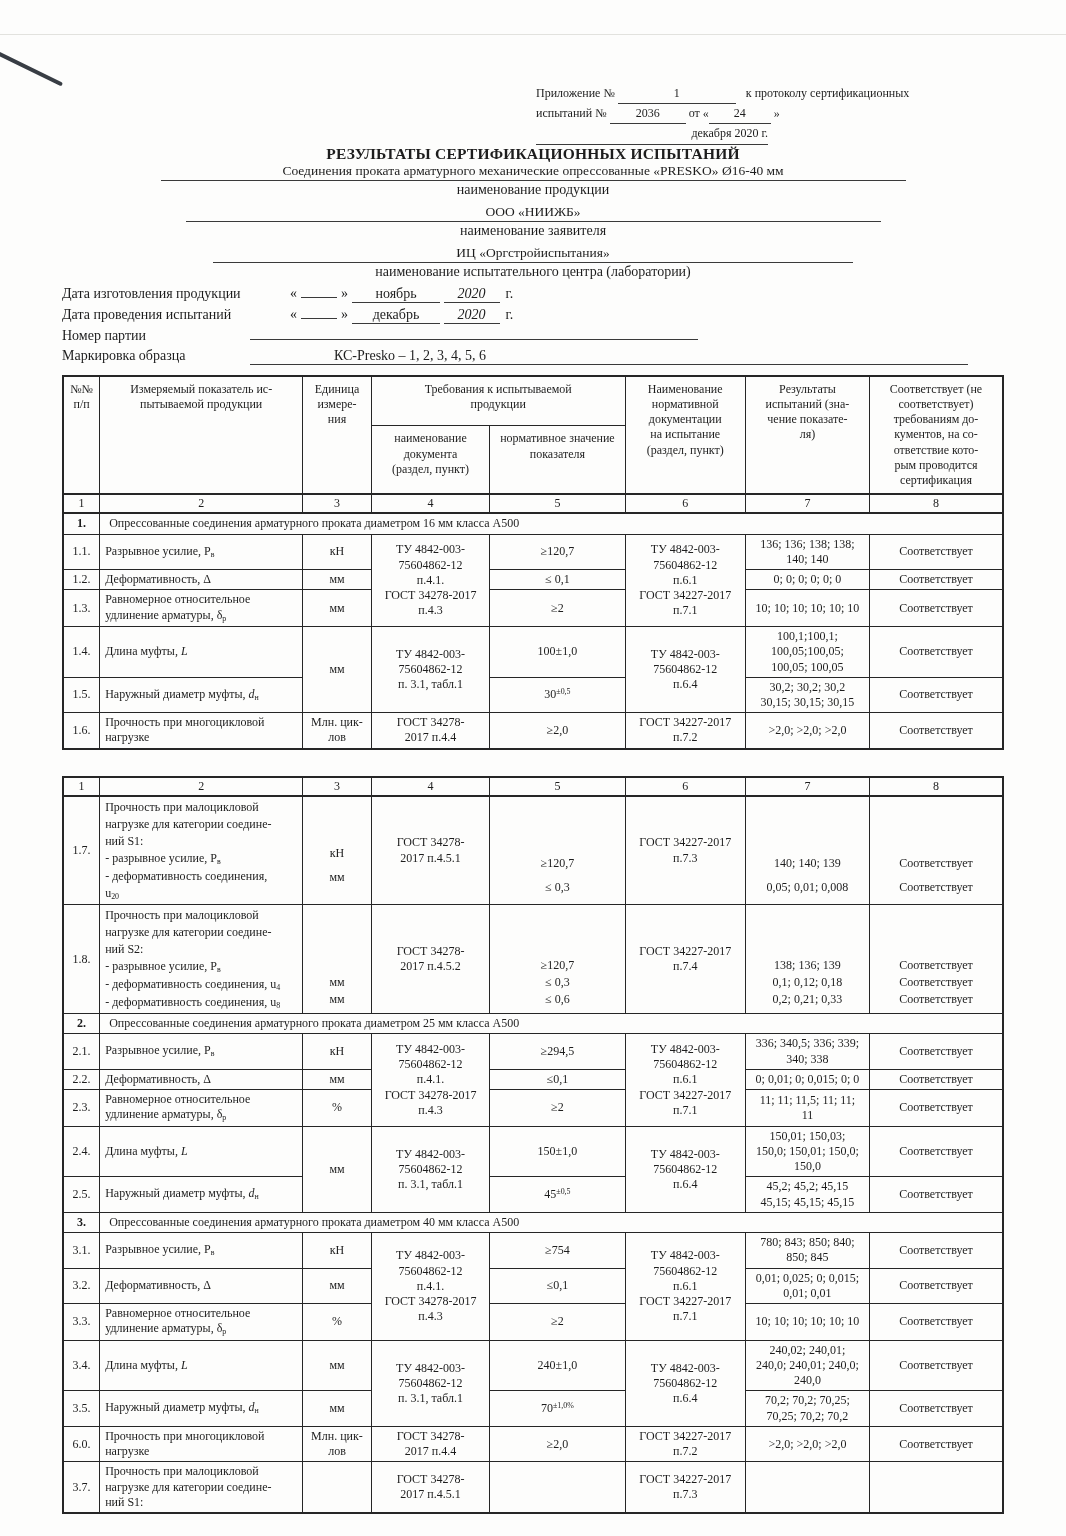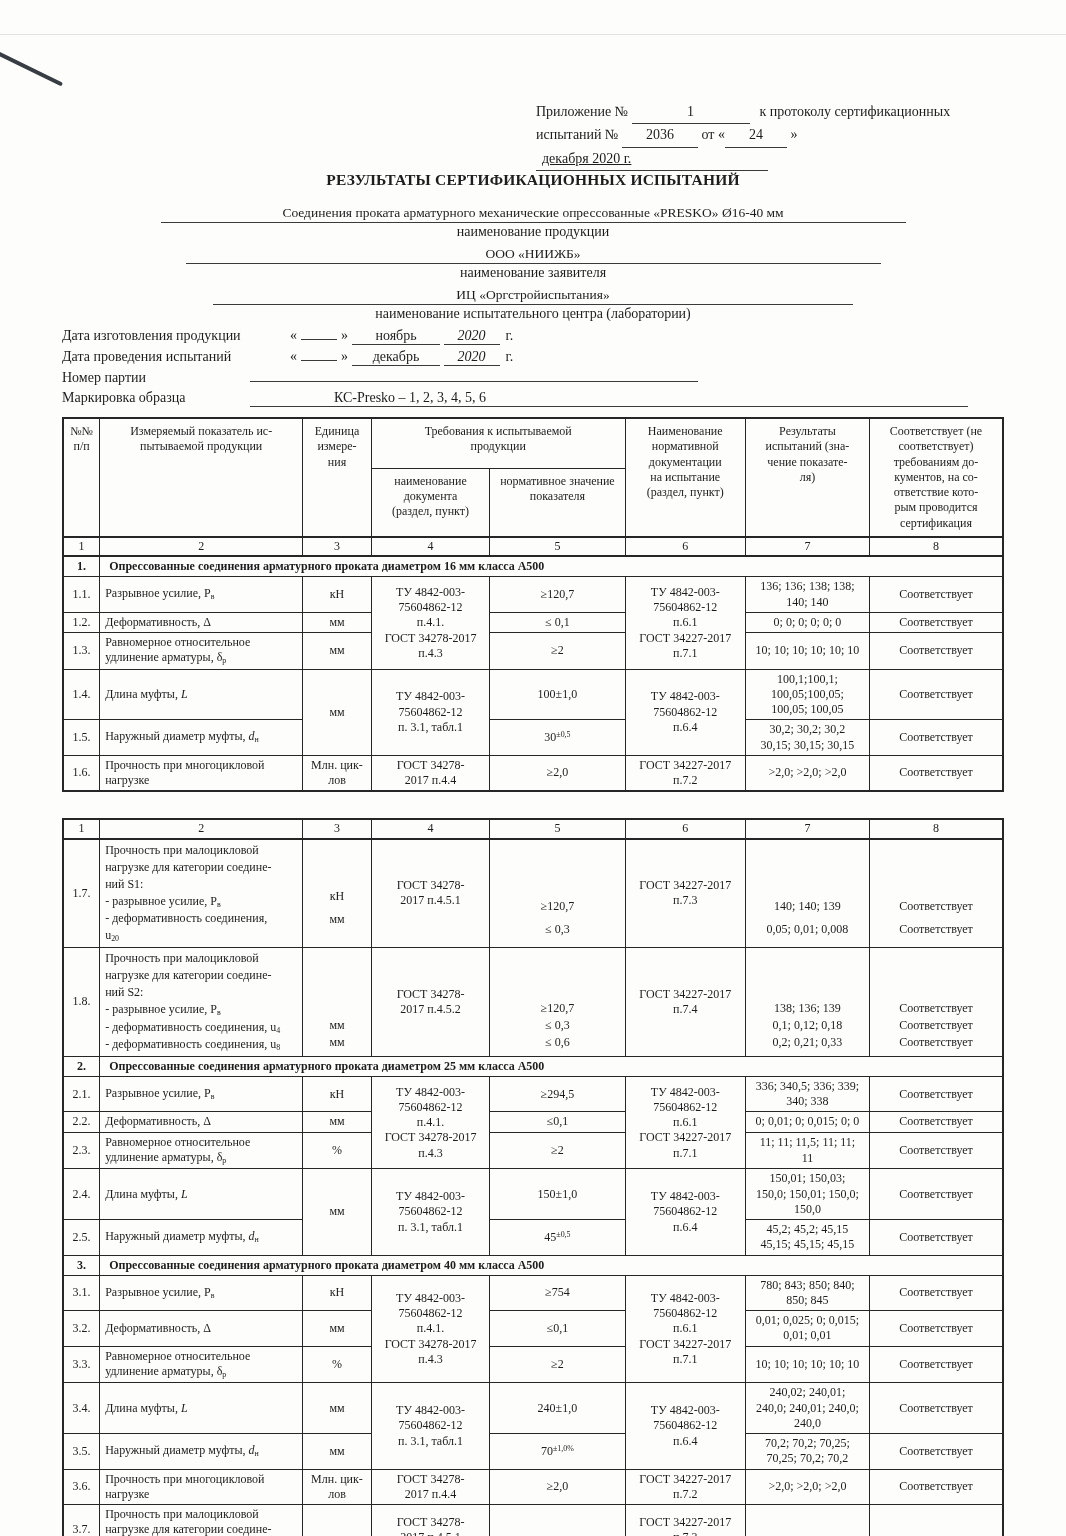--- a/index.html
+++ b/index.html
@@ -1,28 +1,28 @@
 <!DOCTYPE html>
 <html lang="ru"><head>
 <meta charset="utf-8">
 <style>
   html,body{margin:0;padding:0;}
   body{width:1066px;height:1536px;background:#fdfdfc;font-family:"Liberation Serif",serif;color:#1d1d1d;overflow:hidden;}
   .page{position:relative;width:1066px;height:1536px;padding:84px 62px 0 62px;box-sizing:border-box;}
   .scanline{position:absolute;top:34px;left:0;width:100%;height:1px;background:#e2e2de;}
   .mark{position:absolute;left:-10px;top:66px;width:76px;height:4px;background:#383d44;transform:rotate(26deg);border-radius:3px;}
   .u{display:inline-block;border-bottom:1px solid #3a3a3a;text-align:center;}
-  .hnote{width:468px;margin-left:auto;font-size:14px;line-height:1.6;margin-top:17px;}
+  .hnote{width:468px;margin-left:auto;font-size:12px;line-height:1.6;}
   .hnote .w120{width:118px;}
   .hnote .w78{width:76px;}
   .hnote .w64{width:62px;}
-  .hnote .w226{width:226px;text-align:left;padding-left:6px;text-decoration:underline;}
+  .hnote .w226{width:226px;text-align:right;padding-left:6px;}
   .hnote .sfx{margin-left:10px;}
   .title{text-align:center;font-weight:bold;font-size:15.5px;margin-top:0;letter-spacing:.2px;}
-  .prod{margin-top:16px;text-align:center;}
+  .prod{text-align:center;}
   .uline{margin:0 auto;border-bottom:1px solid #3a3a3a;font-size:13.5px;padding-bottom:1px;}
   .w745{width:745px;}
   .w695{width:695px;}
   .w640{width:640px;}
   .cap{font-size:14px;margin:1px 0 6px 0;text-align:center;}
   .form{margin-top:6px;font-size:14px;}
   .frow{margin-bottom:4px;white-space:nowrap;}
   .flabel{display:inline-block;width:224px;}
   .flabel2{display:inline-block;width:188px;}
   .bq{margin:0 4px;}
@@ -32,21 +32,21 @@
   .b448{width:448px;}
   .b718{width:718px;text-align:left;padding-left:84px;box-sizing:border-box;}
   .gsuf{margin-left:6px;}
   table.tbl{border-collapse:collapse;table-layout:fixed;width:942px;border:2px solid #262626;margin-top:10px;}
   table.tbl.second{margin-top:26px;}
   .tbl th,.tbl td{border:1px solid #262626;font-size:12px;line-height:1.27;padding:2px 4px;vertical-align:middle;text-align:center;box-sizing:border-box;overflow:hidden;}
   .tbl th{font-weight:normal;white-space:pre-line;vertical-align:top;padding:5px 3px;}
   .numrow td{border-top:2px solid #262626;border-bottom:2px solid #262626;padding:1px 2px;}
   td.name{text-align:left;padding-left:5px;padding-right:8px;}
   td.secnum{font-weight:bold;}
-  td.sectitle{font-weight:bold;text-align:left;padding-left:9px;}
+  td.sectitle{font-weight:normal;text-align:left;padding-left:9px;}
   td.vb{vertical-align:bottom;}
   td.sp{line-height:1.95;}
   td.tall{line-height:1.42;}
   td.pbu{padding-bottom:15px;}
   td.pbs{padding-bottom:5px;}
   sub,sup{font-size:66%;}
   sub{vertical-align:-0.3em;}
   sup{vertical-align:0.5em;}
   .cw1{width:3.9%}.cw2{width:21.6%}.cw3{width:7.3%}.cw4{width:12.6%}.cw5{width:14.4%}.cw6{width:12.8%}.cw7{width:13.2%}.cw8{width:14.2%}
 </style>
@@ -329,21 +329,21 @@
         </tr>
         <tr>
           <td class="num">3.5.</td>
           <td class="name">Наружный диаметр муфты, <i>d</i><sub>н</sub></td>
           <td class="unit">мм</td>
           <td class="norm">70<sup>±1,0%</sup></td>
           <td class="res">70,2; 70,2; 70,25;<br>70,25; 70,2; 70,2</td>
           <td class="ok">Соответствует</td>
         </tr>
         <tr>
-          <td class="num">3.6.</td>
+          <td class="num">6.0.</td>
           <td class="name">Прочность при многоцикловой<br>нагрузке</td>
           <td class="unit">Млн. цик-<br>лов</td>
           <td class="docc">ГОСТ 34278-<br>2017 п.4.4</td>
           <td class="norm">≥2,0</td>
           <td class="docc">ГОСТ 34227-2017<br>п.7.2</td>
           <td class="res">&gt;2,0; &gt;2,0; &gt;2,0</td>
           <td class="ok">Соответствует</td>
         </tr>
         <tr>
           <td class="num">3.7.</td>

